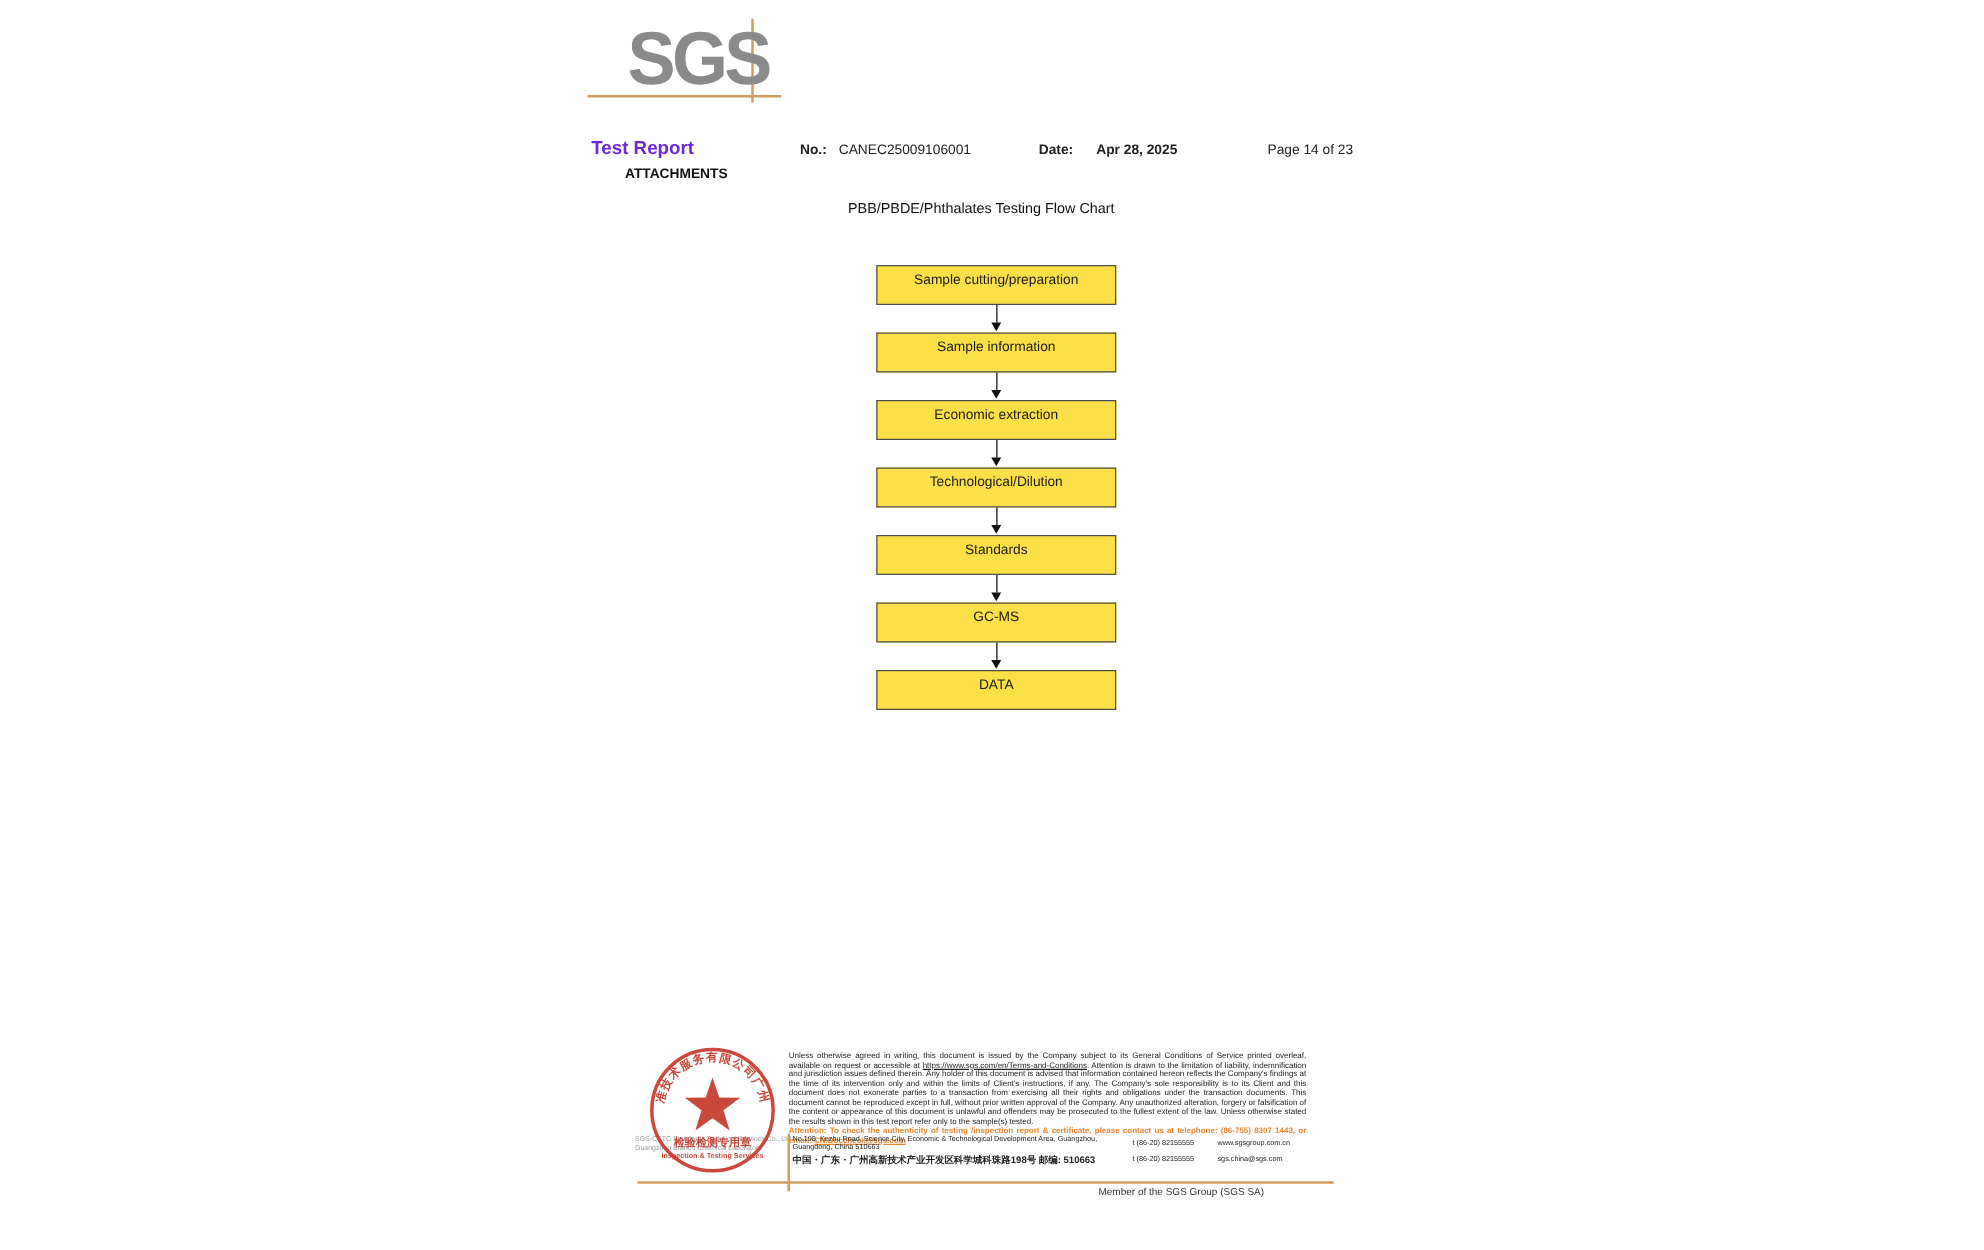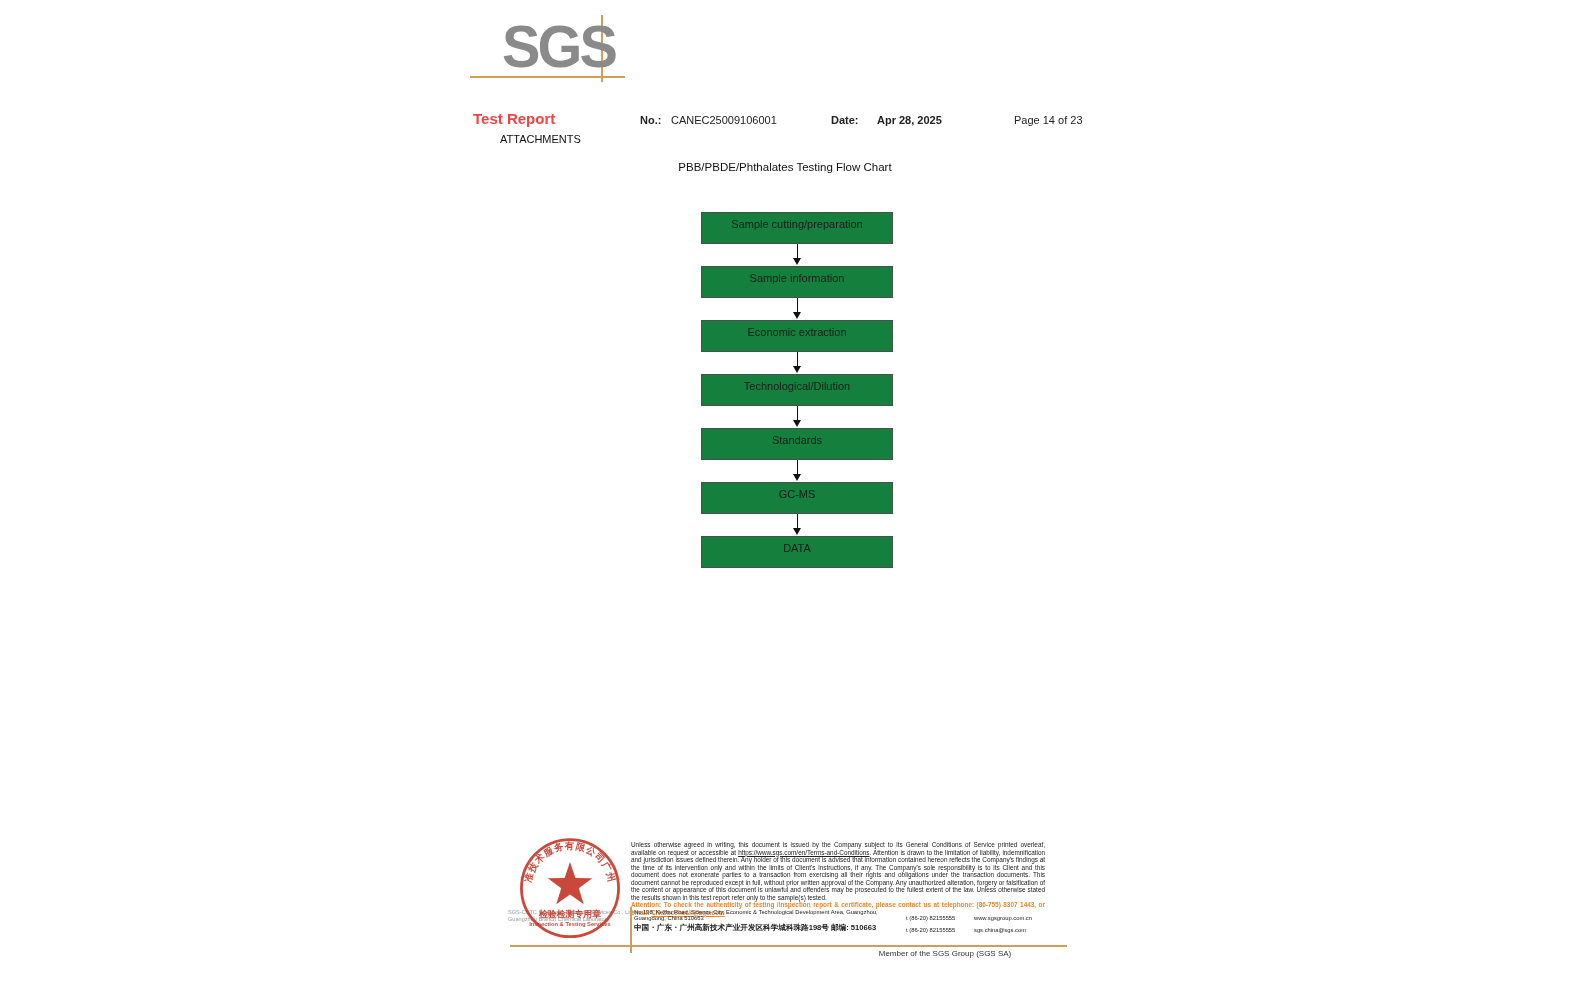--- a/index.html
+++ b/index.html
@@ -6,50 +6,50 @@
   html,body { width:1587px; height:1000px; background:#ffffff; }
   body { position:relative; font-family:"Liberation Sans", sans-serif; color:#1a1a1a; }
 
   
   .logo-wrap { position:absolute; left:470px; top:14px; width:160px; height:75px; }
   .logo-text { position:absolute; left:32px; top:-2px; font-size:60px; font-weight:bold;
                color:#8a8a8a; letter-spacing:-3px; transform:scaleX(0.96); transform-origin:left; }
   .logo-hline { position:absolute; left:0; top:62px; width:155px; height:2px; background:#cf9d5c; }
   .logo-vline { position:absolute; left:131px; top:1px; width:2px; height:67px; background:#cf9d5c; }
 
-  .report-title { position:absolute; left:473px; top:110px; font-size:15px; font-weight:bold; color:#ef4444; }
+  .report-title { position:absolute; left:473px; top:110px; font-size:15px; font-weight:bold; color:#6d28d9; }
   .hdr-item { position:absolute; top:114px; font-size:11px; color:#222; }
   .bold { font-weight:bold; }
-  .attachments { position:absolute; left:500px; top:133px; font-size:11px; font-weight:normal; color:#111; }
+  .attachments { position:absolute; left:500px; top:133px; font-size:11px; font-weight:bold; color:#111; }
 
   
   .chart-title { position:absolute; left:620px; top:161px; width:330px; text-align:center;
                  font-size:11.5px; font-weight:normal; color:#111; }
   .flow { position:absolute; left:701px; top:212px; width:192px; }
-  .flow-box { width:192px; height:32px; border:1px solid #4d4d4d; background:#15803d;
+  .flow-box { width:192px; height:32px; border:1px solid #4d4d4d; background:#fde047;
               text-align:center; padding-top:5px; font-size:11px; color:#1a1a1a; }
   .flow-arrow { position:relative; height:22px; width:100%; }
   .flow-arrow .stem { position:absolute; left:50%; top:0; width:1px; height:14px; background:#111; }
   .flow-arrow .head { position:absolute; left:50%; top:14px; margin-left:-4px; width:0; height:0;
                       border-left:4px solid transparent; border-right:4px solid transparent;
                       border-top:7px solid #111; }
 
   
   .company-lines { position:absolute; left:508px; top:909px; width:135px; font-size:5.6px;
                    line-height:7px; color:#9a9a9a; }
   .stamp { position:absolute; left:512px; top:834px; width:116px; height:112px; }
 
   .legal { position:absolute; left:631px; top:841px; width:414px; font-size:6.4px;
            line-height:7.5px; color:#222; text-align:justify; }
   .legal a { color:#222; }
   .attention { color:#e8872e; font-weight:bold; }
   .attention a { color:#e8872e; }
 
   .addr-block { position:absolute; left:634px; top:909px; width:412px; font-size:5.8px; color:#222; }
-  .addr-row { display:flex; align-items:flex-end; margin-bottom:2px; }
+  .addr-row { display:flex; align-items:center; margin-bottom:2px; }
   .addr-col1 { width:272px; }
   .addr-col2 { width:68px; }
   .addr-col3 { width:72px; }
   .addr-cn { font-size:7.6px; font-weight:bold; }
   .addr-vline { position:absolute; left:630px; top:907px; width:2px; height:46px; background:#cf9d5c; }
   .footer-hline { position:absolute; left:510px; top:945px; width:557px; height:2px; background:#cf9d5c; }
   .member-line { position:absolute; left:850px; top:949px; width:190px; text-align:center;
                  font-size:8px; color:#333; }
 </style>
 </head>

